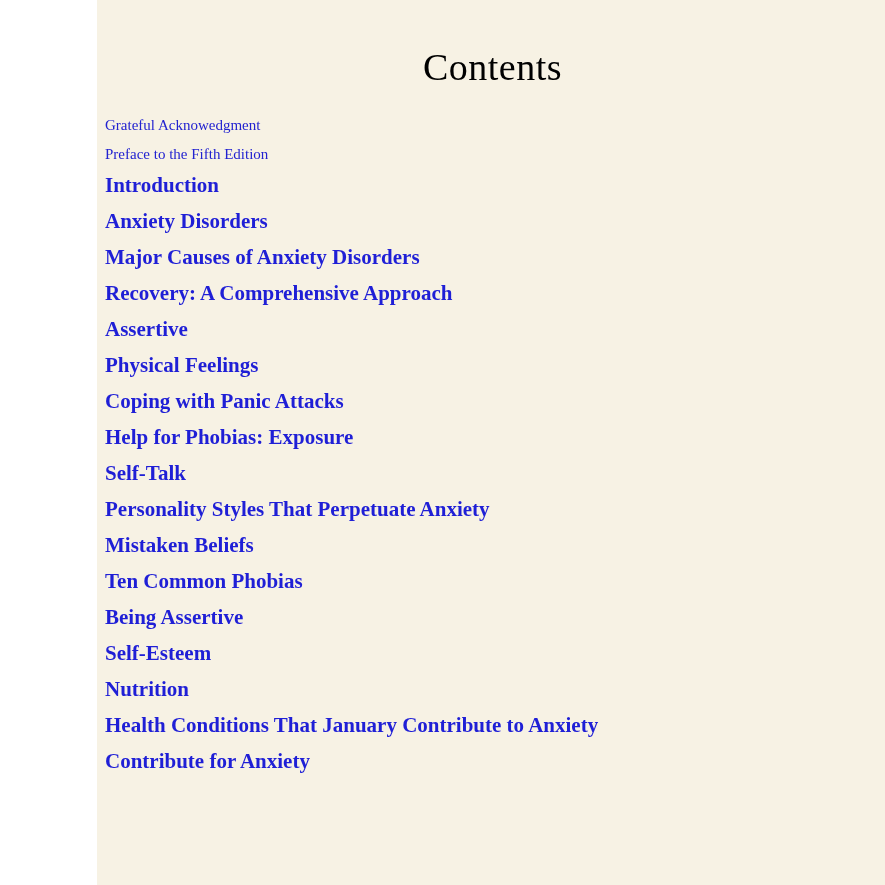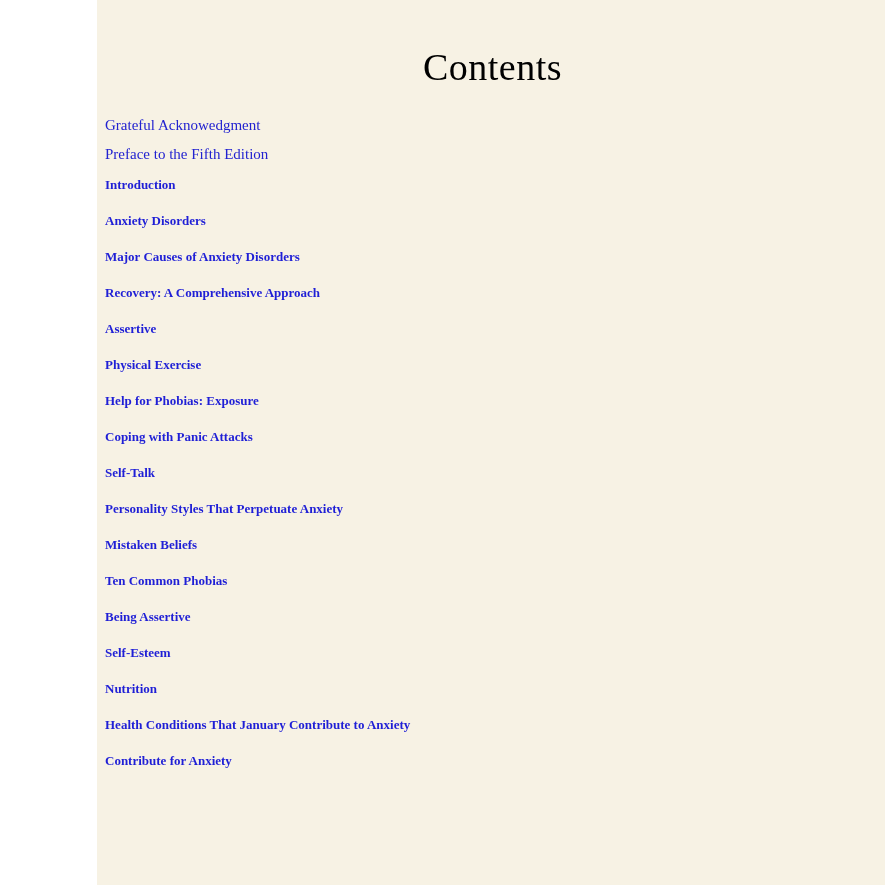--- a/index.html
+++ b/index.html
@@ -36,21 +36,21 @@
     font-size: 15px;
     line-height: 19px;
     margin-bottom: 10px;
     color: #2222d0;
     cursor: pointer;
   }
   .toc-front-item:first-child {
     margin-top: 10px;
   }
   .toc-chapter-item {
-    font-size: 13px;
+    font-size: 21px;
     font-weight: 700;
     line-height: 22px;
     margin-bottom: 14px;
     color: #1f1fd6;
     cursor: pointer;
   }
   .toc-chapter-item:first-of-type {
     margin-top: 12px;
   }
 </style>
@@ -62,23 +62,23 @@
 
   <div class="toc">
     <div class="toc-front-item">Grateful Acknowedgment</div>
     <div class="toc-front-item">Preface to the Fifth Edition</div>
 
     <div class="toc-chapter-item">Introduction</div>
     <div class="toc-chapter-item">Anxiety Disorders</div>
     <div class="toc-chapter-item">Major Causes of Anxiety Disorders</div>
     <div class="toc-chapter-item">Recovery: A Comprehensive Approach</div>
     <div class="toc-chapter-item">Assertive</div>
-    <div class="toc-chapter-item">Physical Exercise</div>
+    <div class="toc-chapter-item">Physical Feelings</div>
+    <div class="toc-chapter-item">Coping with Panic Attacks</div>
     <div class="toc-chapter-item">Help for Phobias: Exposure</div>
-    <div class="toc-chapter-item">Coping with Panic Attacks</div>
     <div class="toc-chapter-item">Self-Talk</div>
     <div class="toc-chapter-item">Personality Styles That Perpetuate Anxiety</div>
     <div class="toc-chapter-item">Mistaken Beliefs</div>
     <div class="toc-chapter-item">Ten Common Phobias</div>
     <div class="toc-chapter-item">Being Assertive</div>
     <div class="toc-chapter-item">Self-Esteem</div>
     <div class="toc-chapter-item">Nutrition</div>
     <div class="toc-chapter-item">Health Conditions That January Contribute to Anxiety</div>
     <div class="toc-chapter-item">Contribute for Anxiety</div>
   </div>

